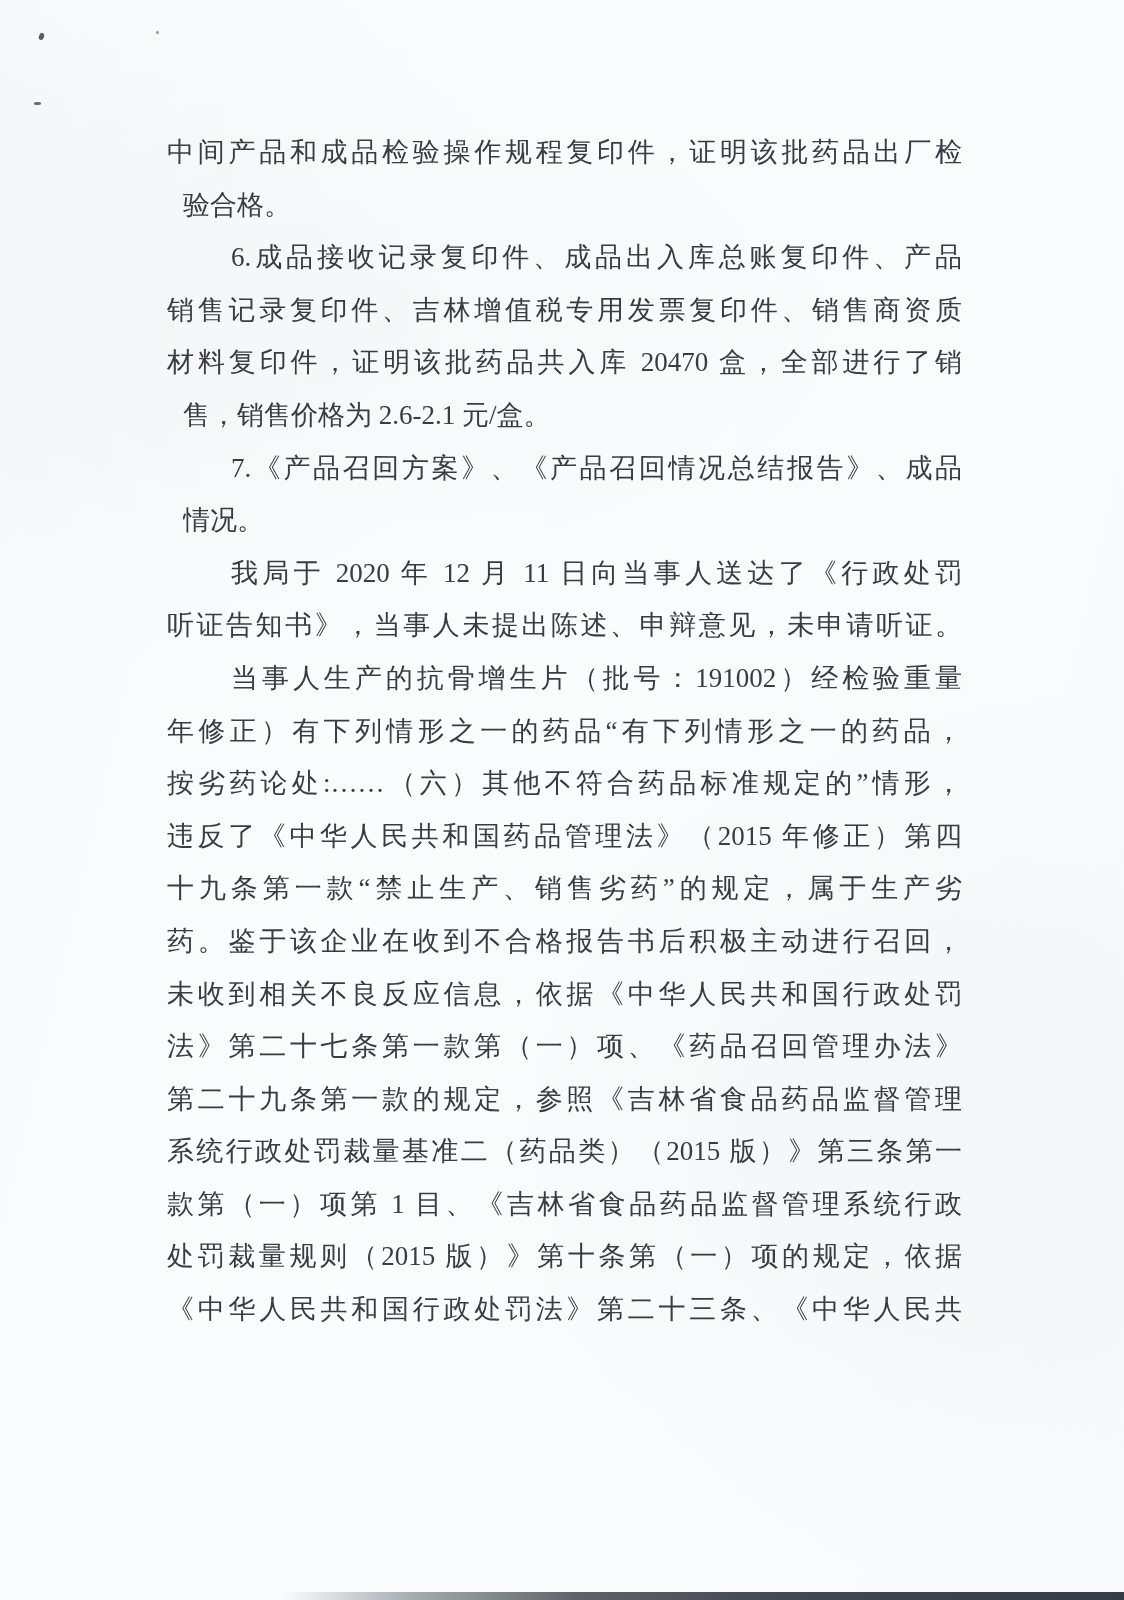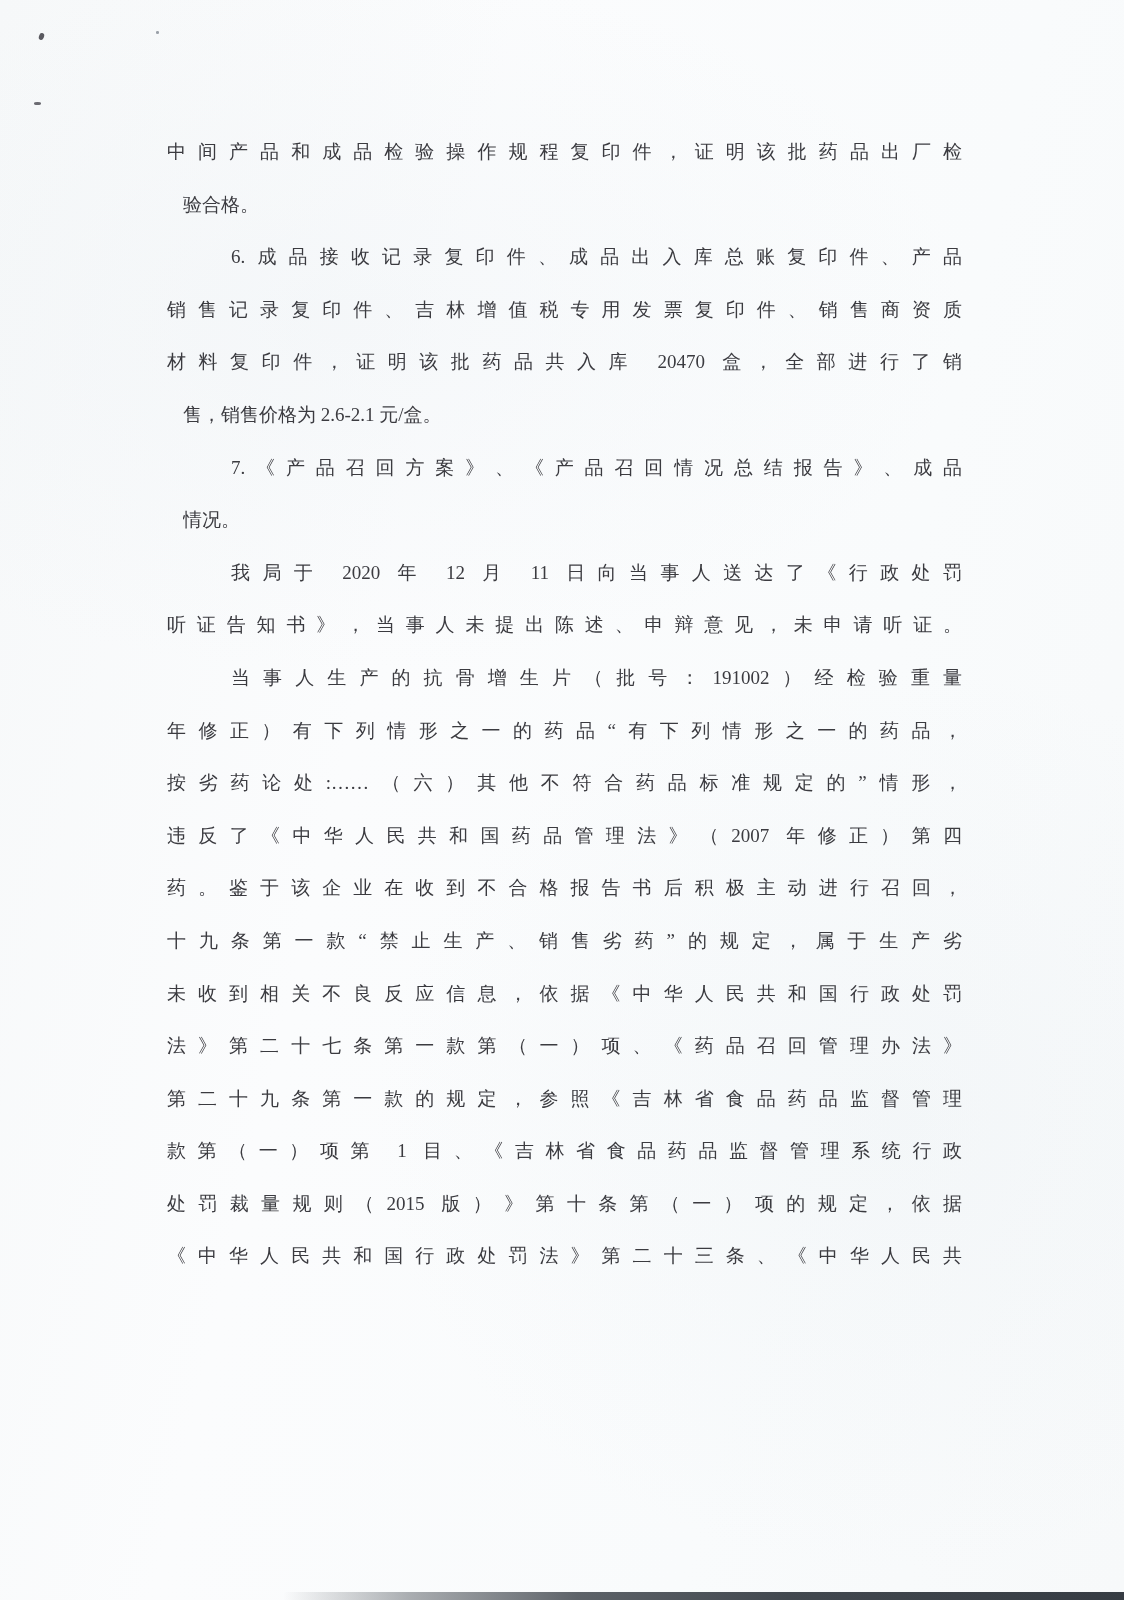--- a/index.html
+++ b/index.html
@@ -13,21 +13,21 @@
       radial-gradient(ellipse 700px 600px at 80% 70%, rgba(232,238,242,0.30), rgba(232,238,242,0) 75%),
       linear-gradient(103deg, #f6f8f9 0%, #fbfcfd 35%, #f9fbfc 70%, #f7f9fa 100%);
     overflow: hidden;
     font-family: "Liberation Serif", "DejaVu Serif", serif;
   }
   .textblock {
     position: absolute;
     left: 167px;
     top: 126px;
     width: 795px;
-    font-size: 19px;
+    font-size: 27px;
     line-height: 52.6px;
     color: #3b3b40;
     letter-spacing: 0;
   }
   .line {
     height: 52.6px;
     text-align: justify;
     text-align-last: justify;
     overflow: hidden;
   }
@@ -72,26 +72,27 @@
     <div class="line">销售记录复印件、吉林增值税专用发票复印件、销售商资质</div>
     <div class="line">材料复印件，证明该批药品共入库 20470 盒，全部进行了销</div>
     <div class="line short">售，销售价格为 2.6-2.1 元/盒。</div>
     <div class="line indent">7.《产品召回方案》、《产品召回情况总结报告》、成品</div>
     <div class="line short">情况。</div>
     <div class="line indent">我局于 2020 年 12 月 11 日向当事人送达了《行政处罚</div>
     <div class="line">听证告知书》，当事人未提出陈述、申辩意见，未申请听证。</div>
     <div class="line indent">当事人生产的抗骨增生片（批号：191002）经检验重量</div>
     <div class="line">年修正）有下列情形之一的药品“有下列情形之一的药品，</div>
     <div class="line">按劣药论处:……（六）其他不符合药品标准规定的”情形，</div>
-    <div class="line">违反了《中华人民共和国药品管理法》（2007 年修正）第四</div>
+    <div class="line">违反了《中华人民共和国药品管理法》（2015 年修正）第四</div>
+    <div class="line">十九条第一款“禁止生产、销售劣药”的规定，属于生产劣</div>
     <div class="line">药。鉴于该企业在收到不合格报告书后积极主动进行召回，</div>
-    <div class="line">十九条第一款“禁止生产、销售劣药”的规定，属于生产劣</div>
     <div class="line">未收到相关不良反应信息，依据《中华人民共和国行政处罚</div>
     <div class="line">法》第二十七条第一款第（一）项、《药品召回管理办法》</div>
     <div class="line">第二十九条第一款的规定，参照《吉林省食品药品监督管理</div>
+    <div class="line">系统行政处罚裁量基准二（药品类）（2015 版）》第三条第一</div>
     <div class="line">款第（一）项第 1 目、《吉林省食品药品监督管理系统行政</div>
     <div class="line">处罚裁量规则（2015 版）》第十条第（一）项的规定，依据</div>
     <div class="line">《中华人民共和国行政处罚法》第二十三条、《中华人民共</div>
   </div>
 
   <div class="bottom-edge"></div>
 
 </div>
 
 </body></html>

